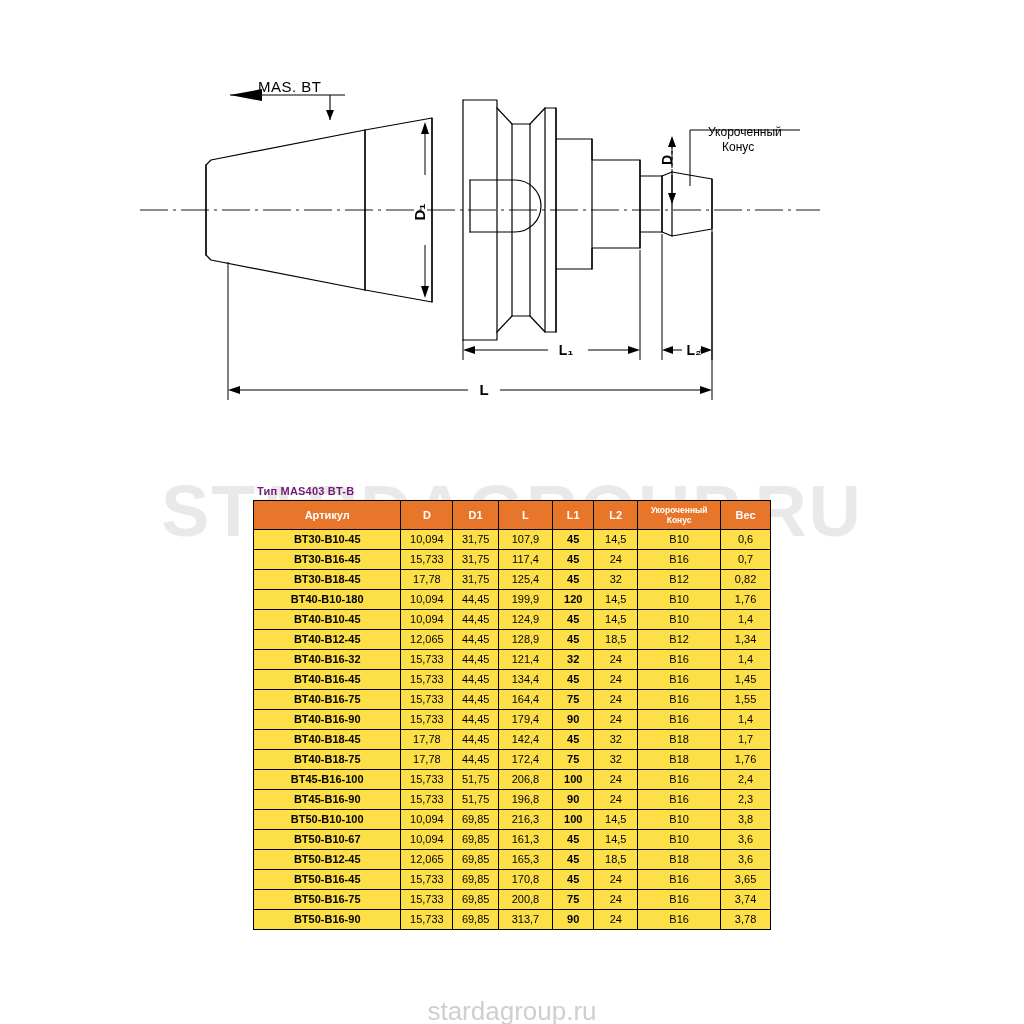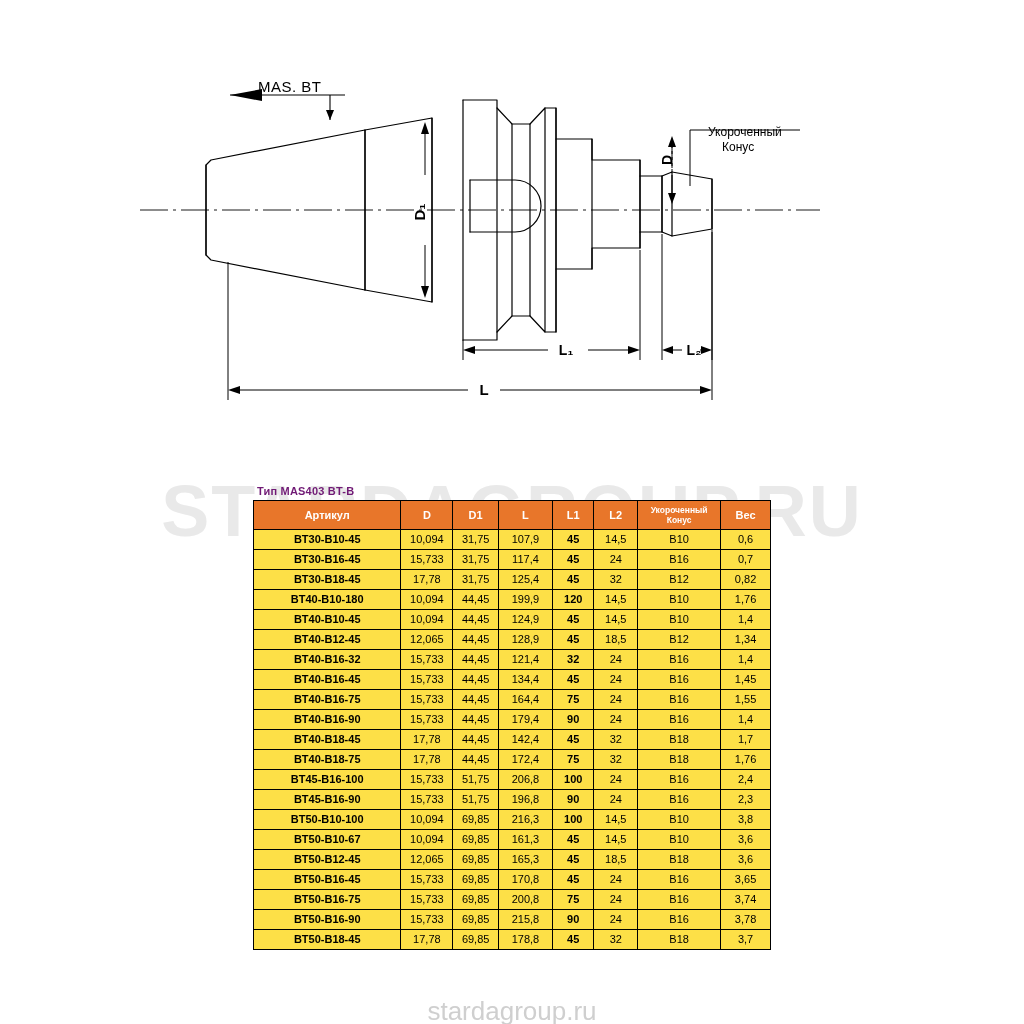--- a/index.html
+++ b/index.html
@@ -453,33 +453,23 @@
           <td class="l">200,8</td>
           <td class="l1">75</td>
           <td class="l2">24</td>
           <td class="uk">B16</td>
           <td class="w">3,74</td>
         </tr>
         <tr>
           <td class="art">BT50-B16-90</td>
           <td class="d">15,733</td>
           <td class="d1">69,85</td>
-          <td class="l">215,8</td>
+          <td class="l">313,7</td>
           <td class="l1">90</td>
           <td class="l2">24</td>
           <td class="uk">B16</td>
           <td class="w">3,78</td>
-        </tr>
-        <tr>
-          <td class="art">BT50-B18-45</td>
-          <td class="d">17,78</td>
-          <td class="d1">69,85</td>
-          <td class="l">178,8</td>
-          <td class="l1">45</td>
-          <td class="l2">32</td>
-          <td class="uk">B18</td>
-          <td class="w">3,7</td>
         </tr>
       </tbody>
   </table>
 </div>
 
 <div id="watermark-bottom">stardagroup.ru</div>
 
 </body></html>

